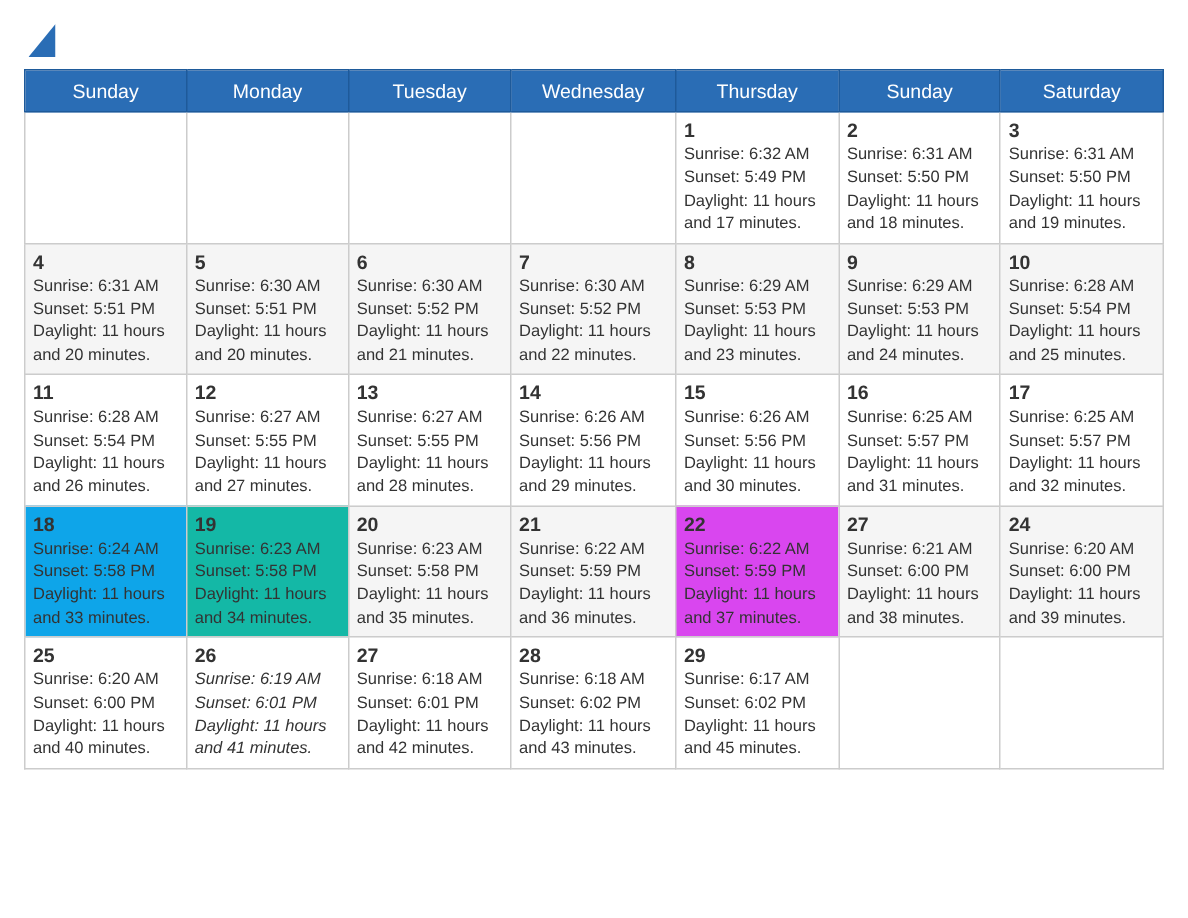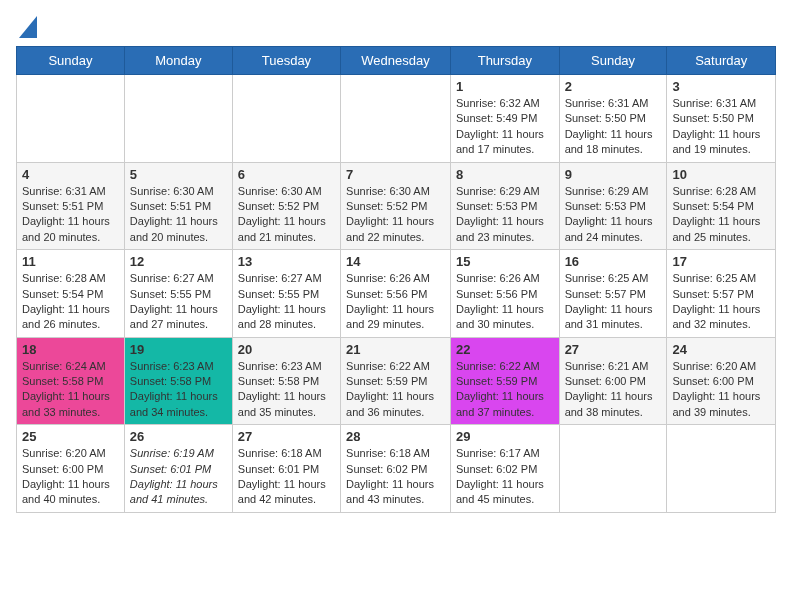--- a/index.html
+++ b/index.html
@@ -206,21 +206,21 @@
 Daylight: 11 hours and 31 minutes.</div>
         </td>
         <td>
           <span class="day-num">17</span>
           <div class="day-info" style="white-space: pre-line;">Sunrise: 6:25 AM
 Sunset: 5:57 PM
 Daylight: 11 hours and 32 minutes.</div>
         </td>
       </tr>
       <tr>
-        <td style="background: #ec4899;">
+        <td style="background: #0ea5e9;">
           <span class="day-num">18</span>
           <div class="day-info" style="white-space: pre-line;">Sunrise: 6:24 AM
 Sunset: 5:58 PM
 Daylight: 11 hours and 33 minutes.</div>
         </td>
         <td style="background: #14b8a6;">
           <span class="day-num">19</span>
           <div class="day-info" style="white-space: pre-line;">Sunrise: 6:23 AM
 Sunset: 5:58 PM
 Daylight: 11 hours and 34 minutes.</div>

